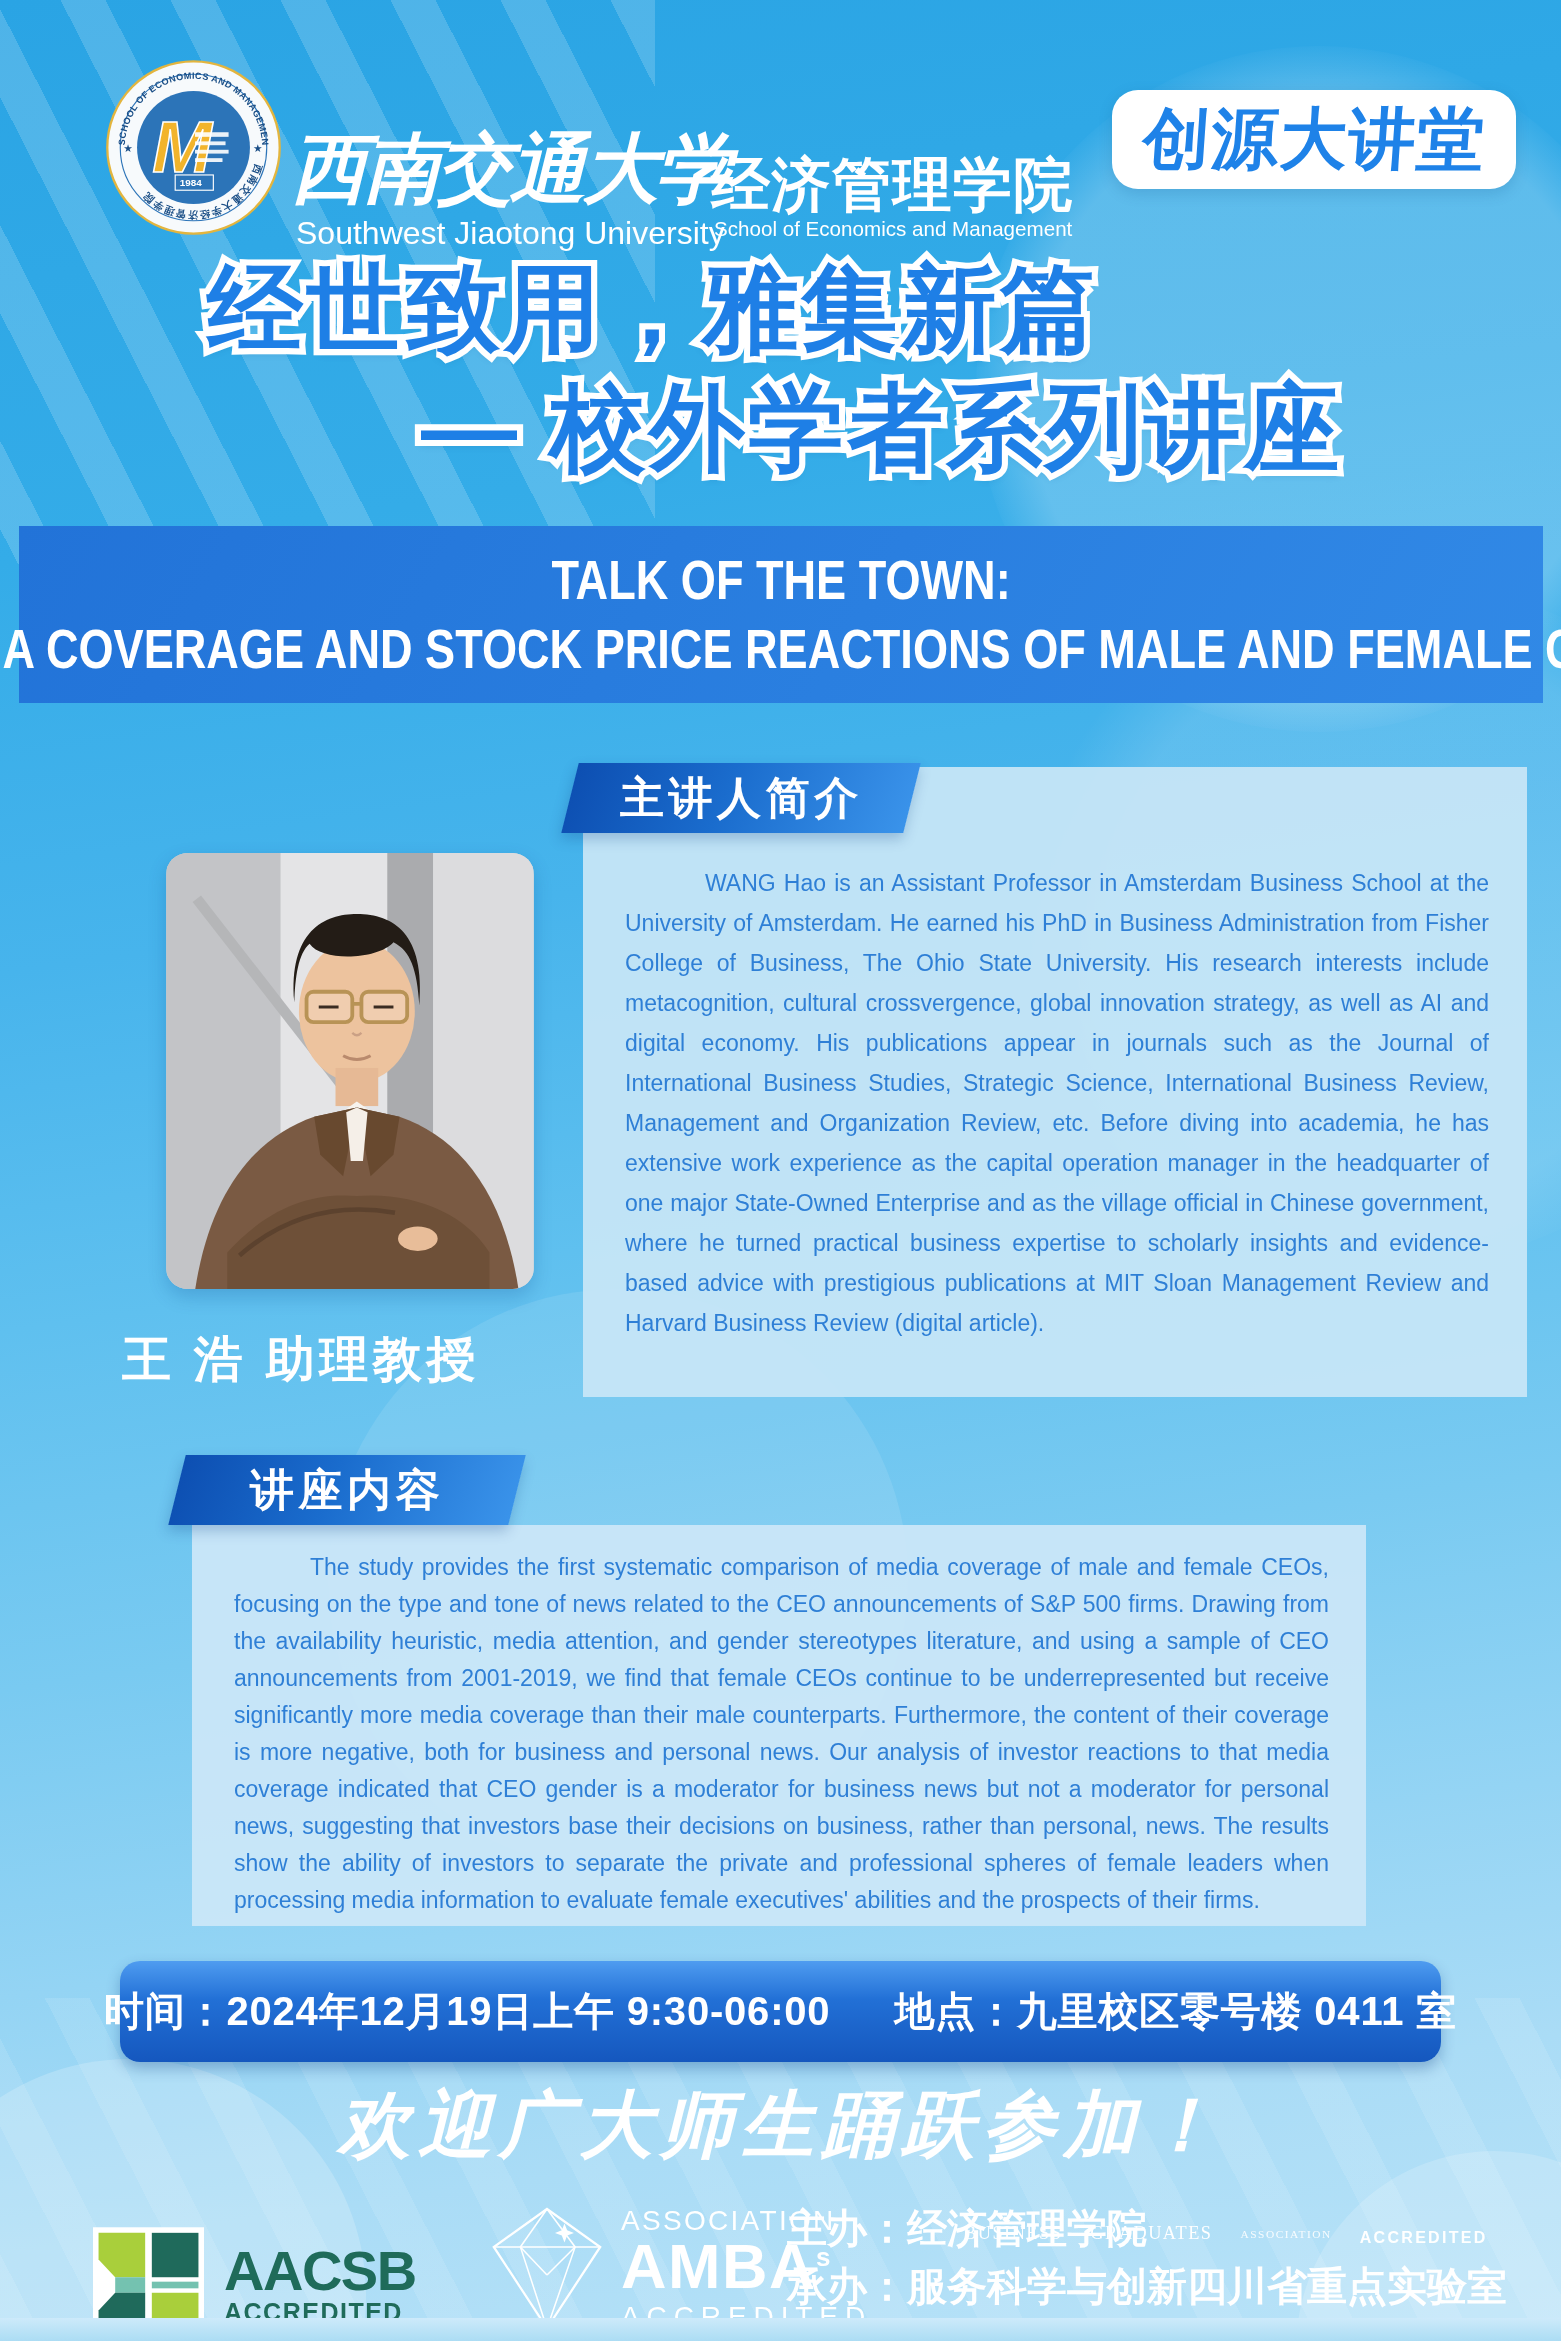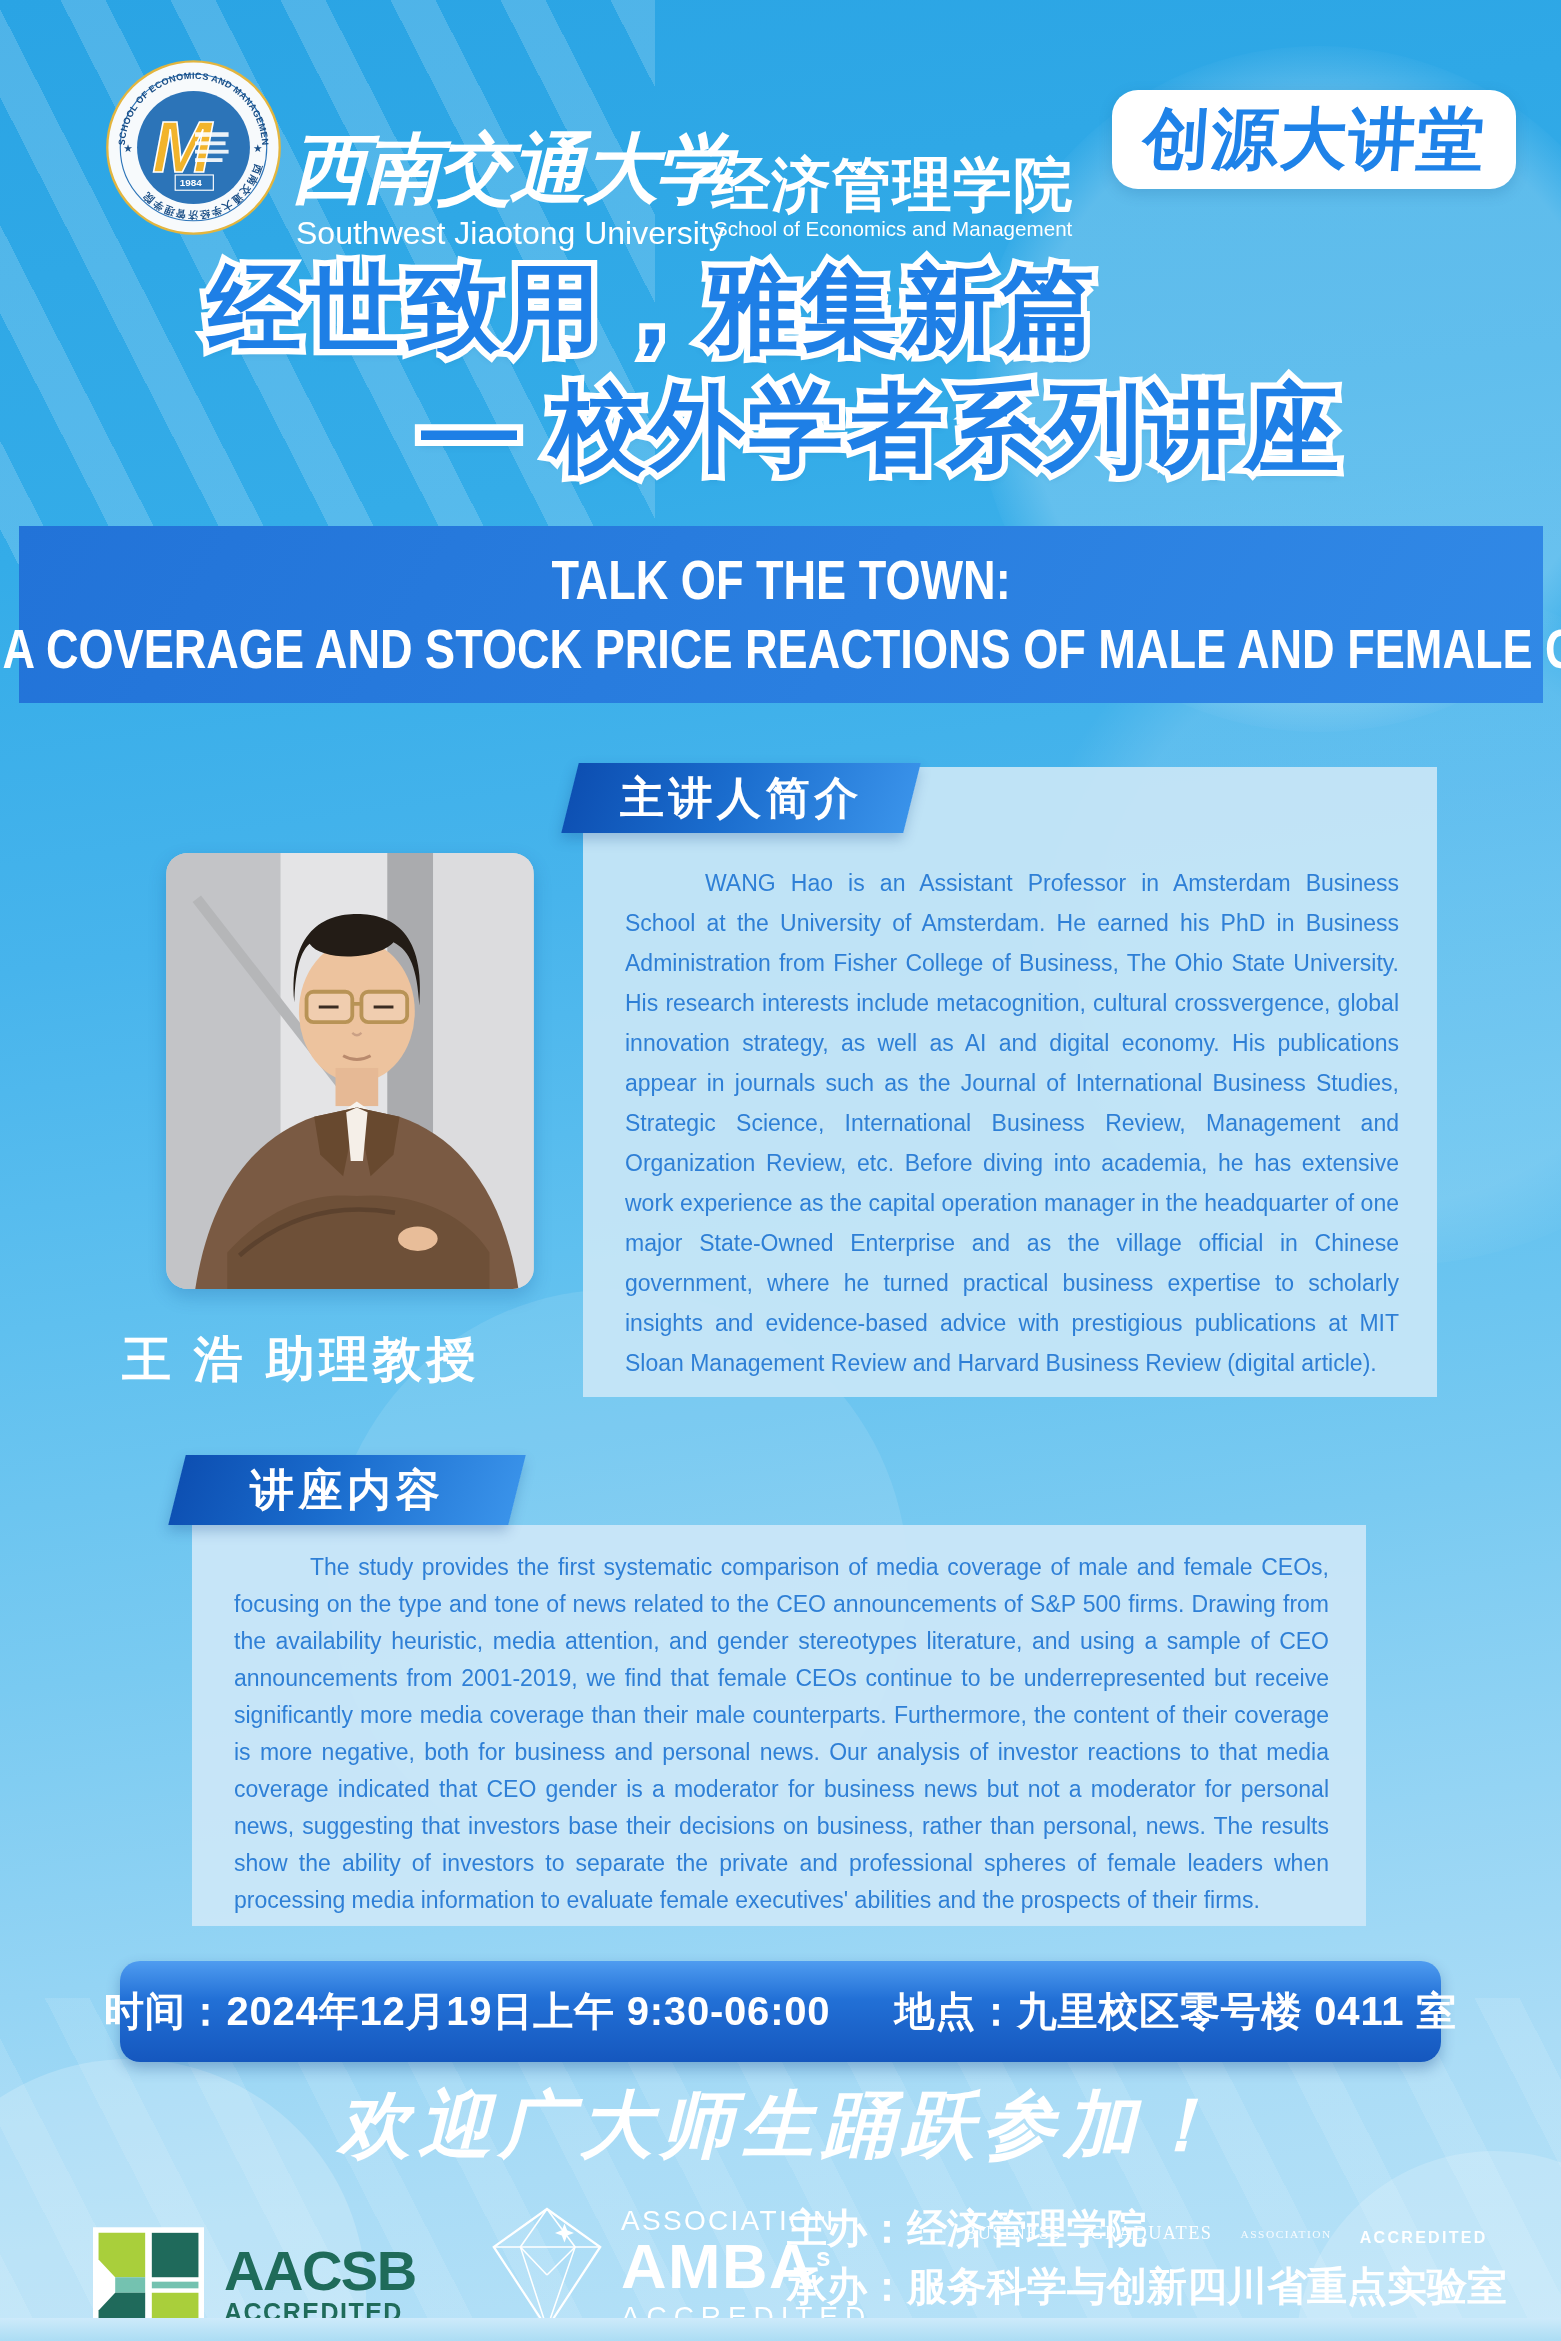--- a/index.html
+++ b/index.html
@@ -46,21 +46,21 @@
   .banner-line{color:#ffffff;font-weight:700;font-size:55px;white-space:nowrap;
     transform:scaleX(.82);transform-origin:center;letter-spacing:0px;}
   
   .sec-hdr{height:70px;background:linear-gradient(100deg,#0d4fb2 0%,#1a6ccd 45%,#3a93ea 100%);
     transform:skewX(-14deg);display:flex;align-items:center;justify-content:center;
     box-shadow:0 6.1px 12.2px rgba(10,60,130,.25);}
   .sec-hdr span{transform:skewX(14deg);color:#ffffff;font-weight:900;font-size:44px;letter-spacing:4.6px;white-space:nowrap;}
   .spk-hdr{left:570px;top:763px;width:342px;}
   .cnt-hdr{left:177px;top:1455px;width:340px;}
   
-  .bio-panel{left:583px;top:767px;width:854px;height:630px;background:rgba(199,229,247,.94);}
+  .bio-panel{left:583px;top:767px;width:944px;height:630px;background:rgba(199,229,247,.94);}
   .bio-text{position:absolute;left:42px;right:38px;top:96px;
     color:#2e7fd6;font-size:23px;line-height:40px;text-align:justify;text-indent:80px;font-weight:500;}
   .photo{left:166px;top:853px;width:368px;height:436px;border-radius:21.4px;overflow:hidden;
     box-shadow:0 7.6px 18.3px rgba(10,70,140,.22);}
   .spk-name{left:122px;top:1327px;width:458px;text-align:left;color:#ffffff;
     font-size:49px;font-weight:900;letter-spacing:4.6px;white-space:nowrap;}
   
   .abs-panel{left:192px;top:1525px;width:1174px;height:401px;background:rgba(203,231,248,.94);}
   .abs-text{position:absolute;left:42px;right:37px;top:24.4px;
     color:#2e7fd6;font-size:23px;line-height:37px;text-align:justify;text-indent:76px;font-weight:500;}

